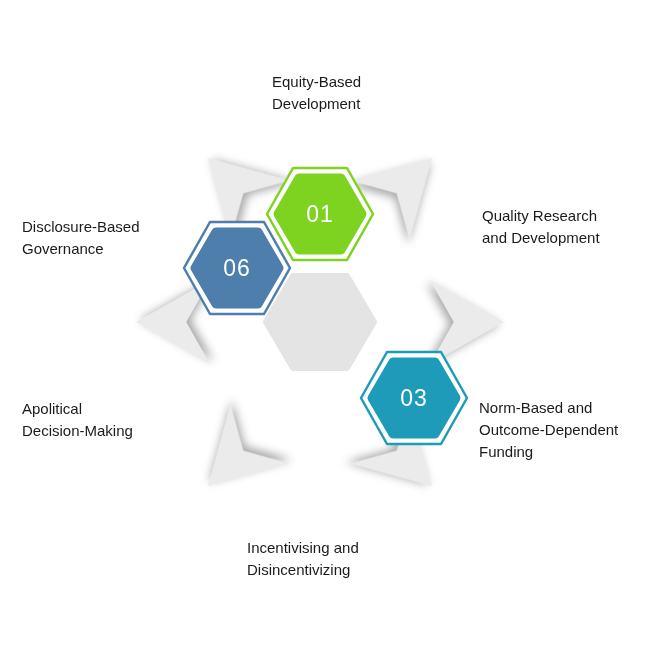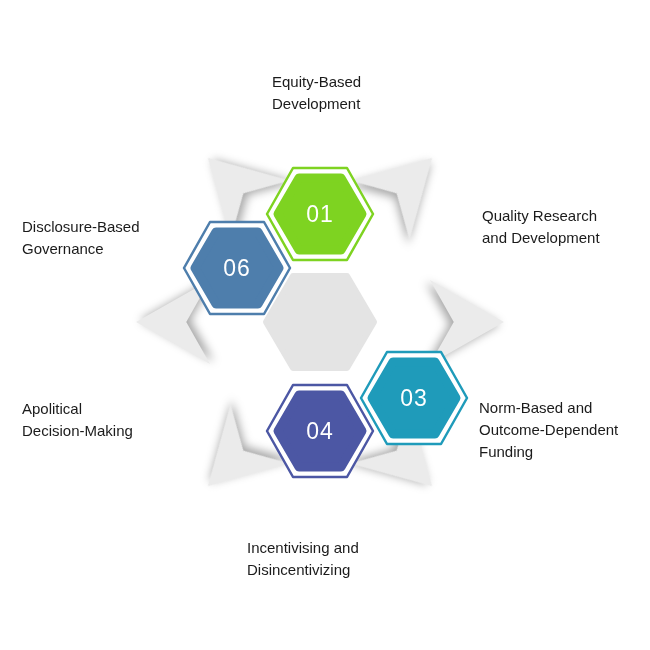--- a/index.html
+++ b/index.html
@@ -125,29 +125,20 @@
   <div class="hex-group pos-3">
     <svg viewBox="0 0 110 96">
       <g stroke="#1F9BBA" fill="#1F9BBA">
         <polygon points="28,2 82,2 108,48 82,94 28,94 2,48" fill="#ffffff" stroke-width="2.5" stroke-linejoin="round"></polygon>
         <polygon points="34,12 76,12 97,48 76,84 34,84 13,48" stroke-width="9" stroke-linejoin="round"></polygon>
       </g>
       <text class="hex-number" x="55" y="56" text-anchor="middle">03</text>
     </svg>
   </div>
 
-  <div class="hex-group pos-4">
-    <svg viewBox="0 0 110 96">
-      <g stroke="#4C57A4" fill="#4C57A4">
-        <polygon points="28,2 82,2 108,48 82,94 28,94 2,48" fill="#ffffff" stroke-width="2.5" stroke-linejoin="round"></polygon>
-        <polygon points="34,12 76,12 97,48 76,84 34,84 13,48" stroke-width="9" stroke-linejoin="round"></polygon>
-      </g>
-      <text class="hex-number" x="55" y="56" text-anchor="middle">04</text>
-    </svg>
-  </div>
 
 
   <div class="hex-group pos-6">
     <svg viewBox="0 0 110 96">
       <g stroke="#4E7EAC" fill="#4E7EAC">
         <polygon points="28,2 82,2 108,48 82,94 28,94 2,48" fill="#ffffff" stroke-width="2.5" stroke-linejoin="round"></polygon>
         <polygon points="34,12 76,12 97,48 76,84 34,84 13,48" stroke-width="9" stroke-linejoin="round"></polygon>
       </g>
       <text class="hex-number" x="55" y="56" text-anchor="middle">06</text>
     </svg>

